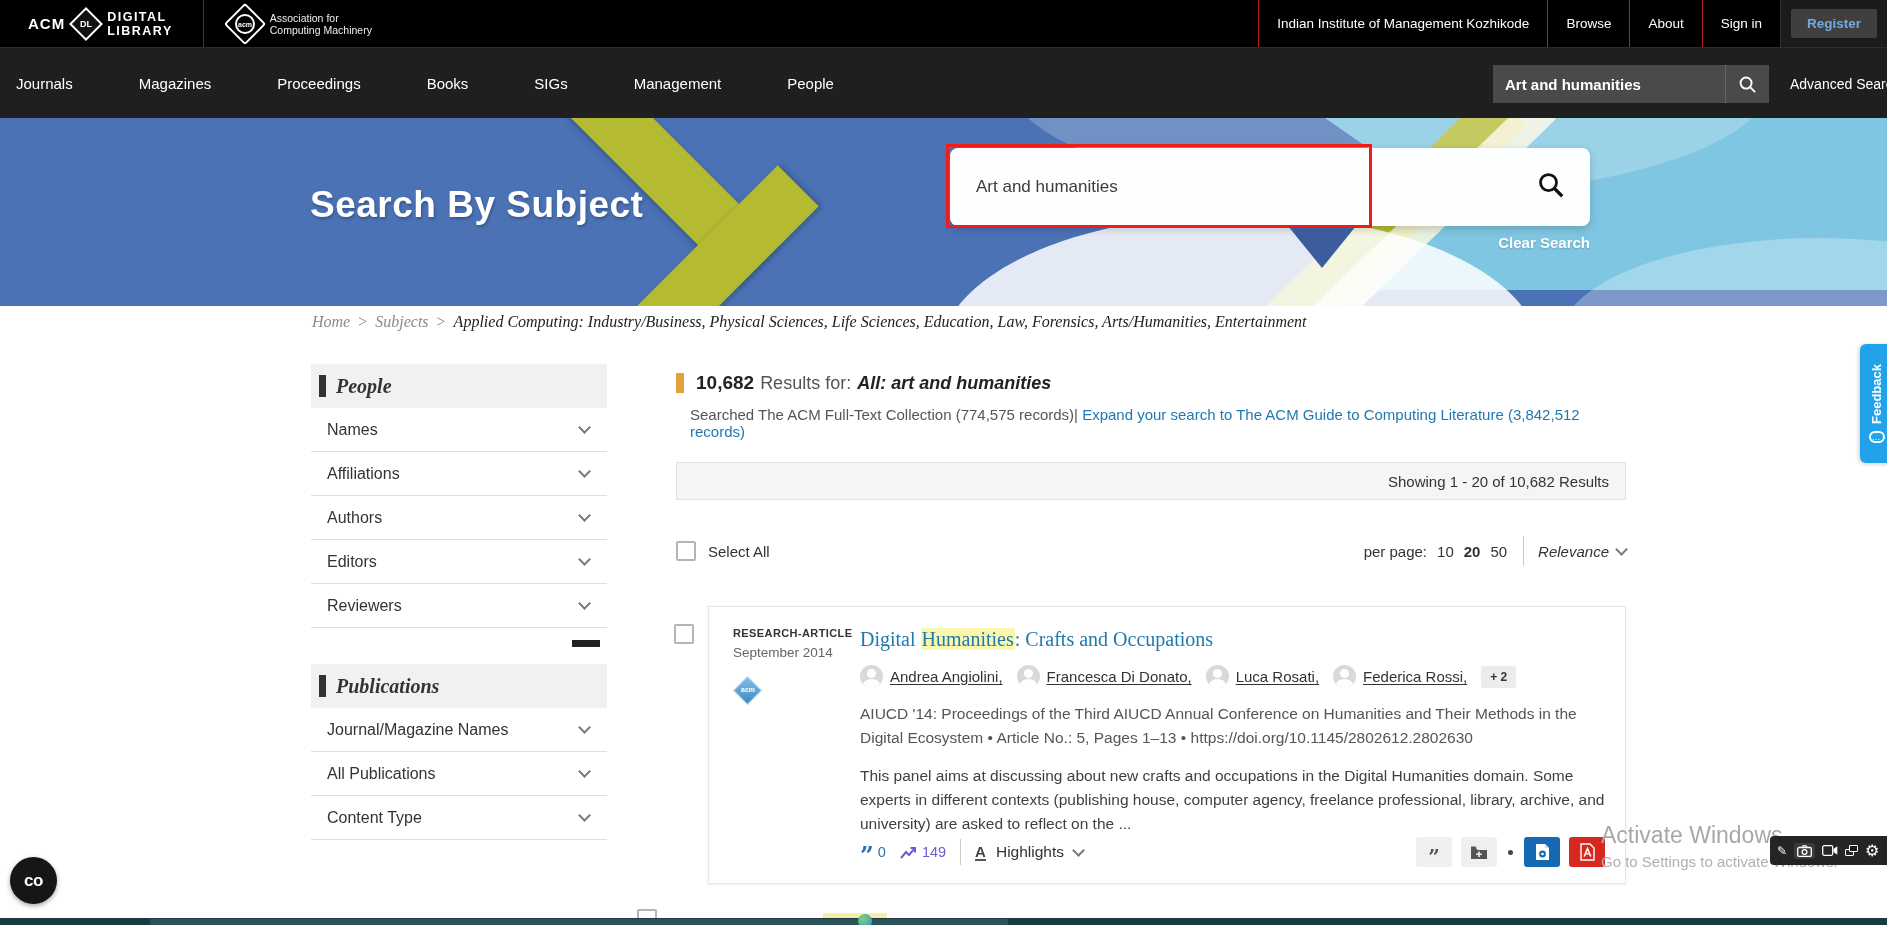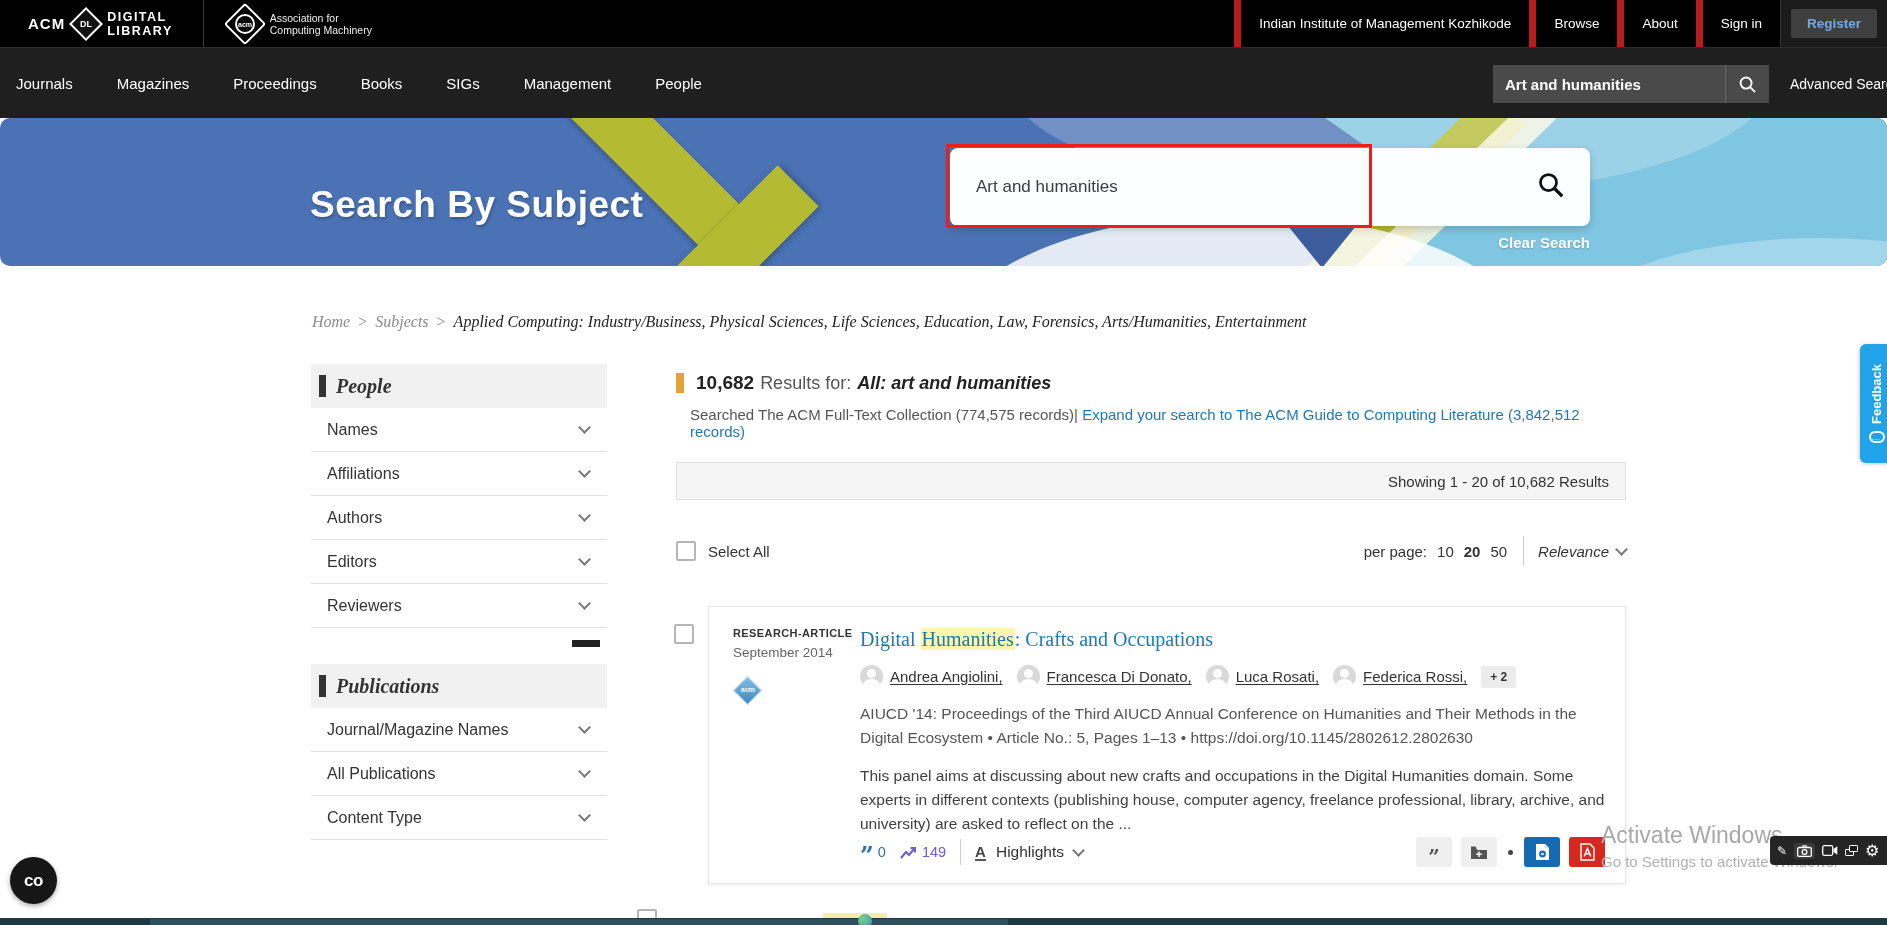--- a/index.html
+++ b/index.html
@@ -14,35 +14,35 @@
   .acmdl .acm-txt{font-size:15px;font-weight:bold;letter-spacing:1px;}
   .dl-diamond{width:24px;height:24px;transform:rotate(45deg);background:#111;border:2px solid #fff;display:flex;align-items:center;justify-content:center;margin:0 4px;}
   .dl-diamond span{transform:rotate(-45deg);font-size:9px;font-weight:bold;}
   .dl-lines{display:flex;flex-direction:column;font-size:12.5px;font-weight:bold;letter-spacing:1.5px;line-height:14px;}
   .brand-sep{width:1px;height:47px;background:#3a3a3a;margin-left:16px;}
   .assoc{display:flex;align-items:center;gap:10px;margin-left:12px;cursor:pointer;}
   .assoc-diamond{width:30px;height:30px;transform:rotate(45deg);border:2px solid #fff;border-radius:3px;display:flex;align-items:center;justify-content:center;}
   .assoc-circle{width:20px;height:20px;border:2px solid #fff;border-radius:50%;display:flex;align-items:center;justify-content:center;transform:rotate(-45deg);font-size:7px;font-weight:bold;}
   .assoc-lines{display:flex;flex-direction:column;font-size:10.5px;line-height:12px;color:#eee;}
   .top-right{position:absolute;right:0;top:0;height:47px;display:flex;align-items:stretch;}
-  .top-item{display:flex;align-items:center;padding:0 18px;font-size:13.5px;color:#fff;border-left:7px solid #b91c1c;cursor:pointer;white-space:nowrap;}
+  .top-item{display:flex;align-items:center;padding:0 18px;font-size:13.5px;color:#fff;border-left:1px solid #b91c1c;cursor:pointer;white-space:nowrap;}
   .register-wrap{display:flex;align-items:center;border-left:1px solid #333;padding:0 10px;background:#1b1b1b;}
   .register-btn{background:#3f3f3f;color:#74a9e0;font-weight:bold;font-size:13.5px;padding:7px 16px;border-radius:2px;cursor:pointer;}
 
   
   .navbar{position:absolute;left:0;top:47px;width:1887px;height:71px;background:#1f1f1f;border-top:1px solid #2d2d2d;}
-  .nav-items{position:absolute;left:16px;top:0;height:71px;display:flex;align-items:center;gap:44px;}
+  .nav-items{position:absolute;left:16px;top:0;height:71px;display:flex;align-items:center;gap:66px;}
   .nav-item{color:#fff;font-size:15px;cursor:pointer;white-space:nowrap;}
   .nav-search{position:absolute;left:1493px;top:17px;display:flex;height:38px;}
   .nav-search input{width:232px;height:38px;background:#4a4a4a;border:none;outline:none;color:#fff;font-size:15px;font-weight:bold;padding:0 12px;font-family:"Liberation Sans",sans-serif;}
   .nav-search .mag-btn{width:44px;height:38px;background:#4a4a4a;border-left:1px solid #666;display:flex;align-items:center;justify-content:center;cursor:pointer;}
   .adv-search{position:absolute;left:1790px;top:0;height:71px;display:flex;align-items:center;color:#fff;font-size:14px;cursor:pointer;white-space:nowrap;}
 
   
-  .hero{position:absolute;left:0;top:118px;width:1887px;height:148px;background:#4a72b5;overflow:hidden;border-radius:10px;}
+  .hero{position:absolute;left:0;top:118px;width:1887px;height:188px;background:#4a72b5;overflow:hidden;}
   .chev-a,.chev-b{position:absolute;background:#b4bb33;box-shadow:2px 2px 6px rgba(0,0,0,.25);}
   .chev-a{left:608px;top:-45px;width:240px;height:58px;transform:rotate(45deg);transform-origin:0 0;}
   .chev-b{left:608px;top:217px;width:240px;height:58px;transform:rotate(-45deg);transform-origin:0 0;}
   .skyblue{position:absolute;left:1325px;top:0;width:562px;height:172px;background:#7fc6e2;clip-path:polygon(0 0,100% 0,100% 100%,0 100%,22% 50%);}
   .stripe-y{position:absolute;left:1368px;top:-60px;width:50px;height:320px;background:#b4bb33;transform:rotate(46deg);}
   .stripe-c{position:absolute;left:1412px;top:-60px;width:34px;height:320px;background:rgba(250,247,222,.85);transform:rotate(46deg);}
   .swoosh1{position:absolute;left:940px;top:96px;width:600px;height:280px;background:rgba(255,255,255,.85);border-radius:50%;}
   .swoosh2{position:absolute;left:1010px;top:-150px;width:760px;height:230px;background:rgba(255,255,255,.22);border-radius:50%;}
   .swoosh3{position:absolute;left:1560px;top:120px;width:520px;height:200px;background:rgba(255,255,255,.28);border-radius:50%;}
   .hero-title{position:absolute;left:310px;top:66px;color:#fff;font-size:37px;font-weight:bold;letter-spacing:.5px;text-shadow:1px 2px 3px rgba(0,0,0,.25);}

